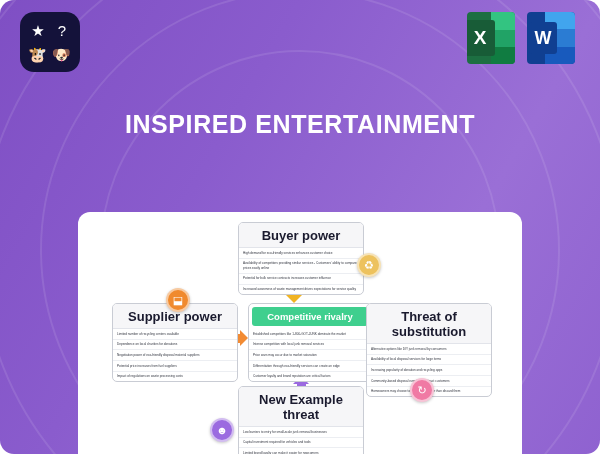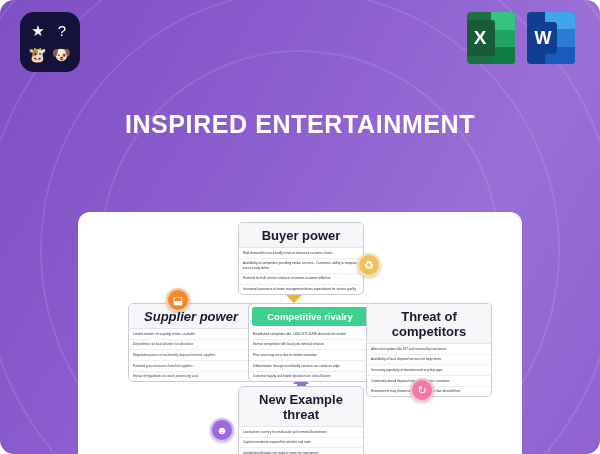--- a/index.html
+++ b/index.html
@@ -136,21 +136,21 @@
   .force li {
     font-size: 3.1px;
     line-height: 1.45;
     color: #333640;
     padding: 2.6px 4px;
     border-bottom: 1px solid #eceef2;
   }
   .force li:last-child { border-bottom: none; }
 
   #box-buyer       { left: 238px; top: 222px; width: 126px; }
-  #box-supplier    { left: 128px; top: 303px; width: 126px; font-style: italic; }
+  #box-supplier    { left: 112px; top: 303px; width: 126px; }
   #box-rivalry     { left: 240px; top: 303px; width: 124px; margin-left: 8px; }
   #box-substitute  { left: 366px; top: 303px; width: 126px; }
   #box-entrants    { left: 238px; top: 386px; width: 126px; }
 
   
   .arrow { position: absolute; width: 0; height: 0; }
   .arrow .shaft { position: absolute; }
   .arrow .head  { position: absolute; width: 0; height: 0; }
 
   .arr-down  { left: 294px; top: 287px; }
@@ -268,21 +268,21 @@
     <ul>
       <li>Established competitors like 1-800-GOT-JUNK dominate the market</li>
       <li>Intense competition with local junk removal services</li>
       <li>Price wars may occur due to market saturation</li>
       <li>Differentiation through eco-friendly services can create an edge</li>
       <li>Customer loyalty and brand reputation are critical factors</li>
     </ul>
   </div>
 
   <div class="force" id="box-substitute">
-    <div class="hd">Threat of competitors</div>
+    <div class="hd">Threat of substitution</div>
     <ul>
       <li>Alternative options like DIY junk removal by consumers</li>
       <li>Availability of local disposal services for large items</li>
       <li>Increasing popularity of donation and recycling apps</li>
       <li>Community-based disposal events may attract customers</li>
       <li>Homeowners may choose to keep items rather than discard them</li>
     </ul>
   </div>
 
   <div class="force" id="box-entrants">

